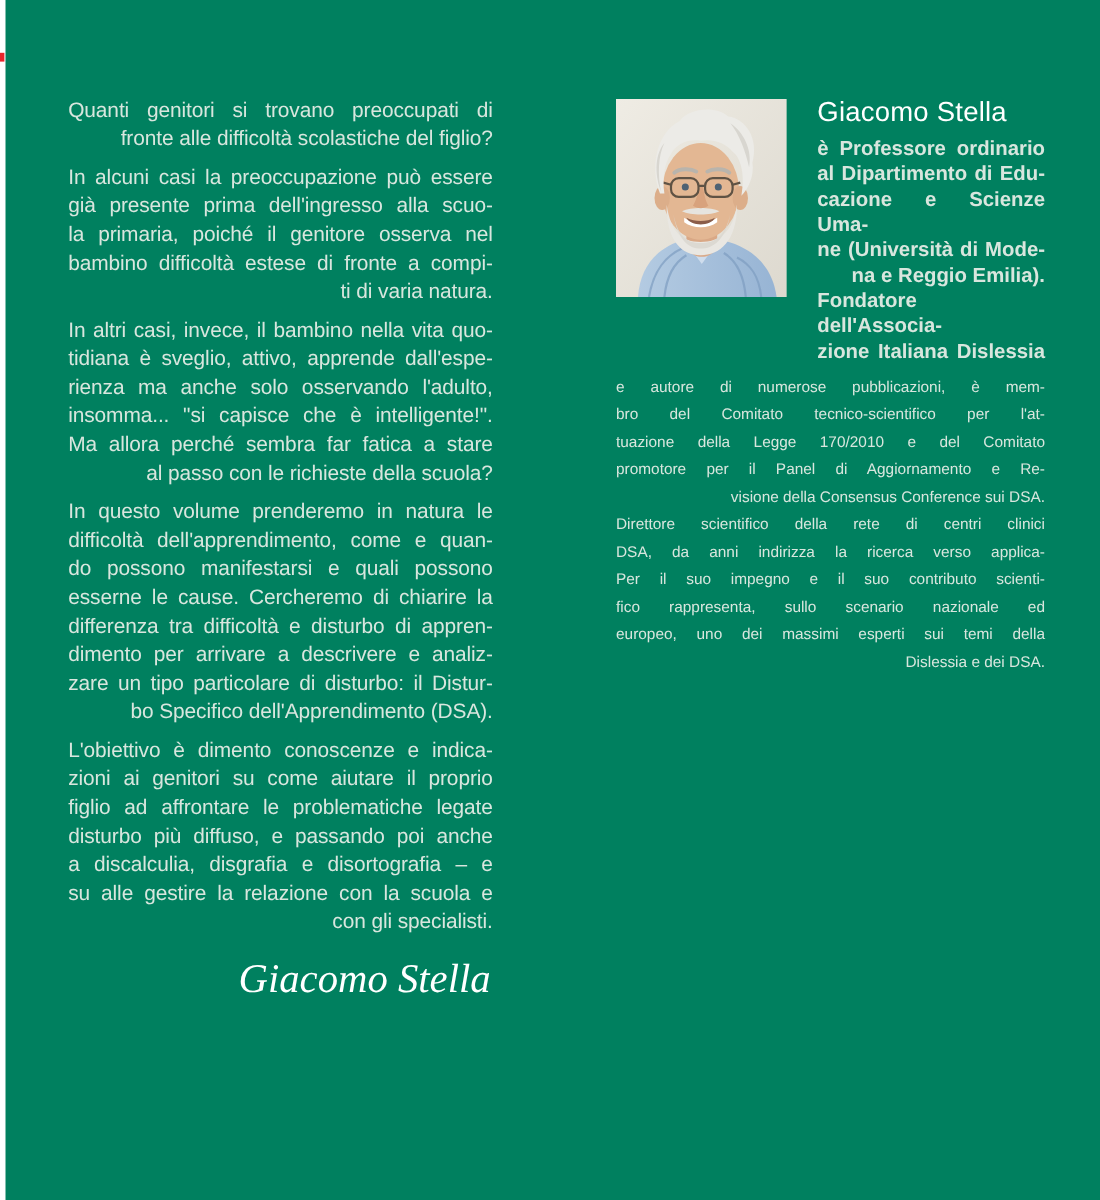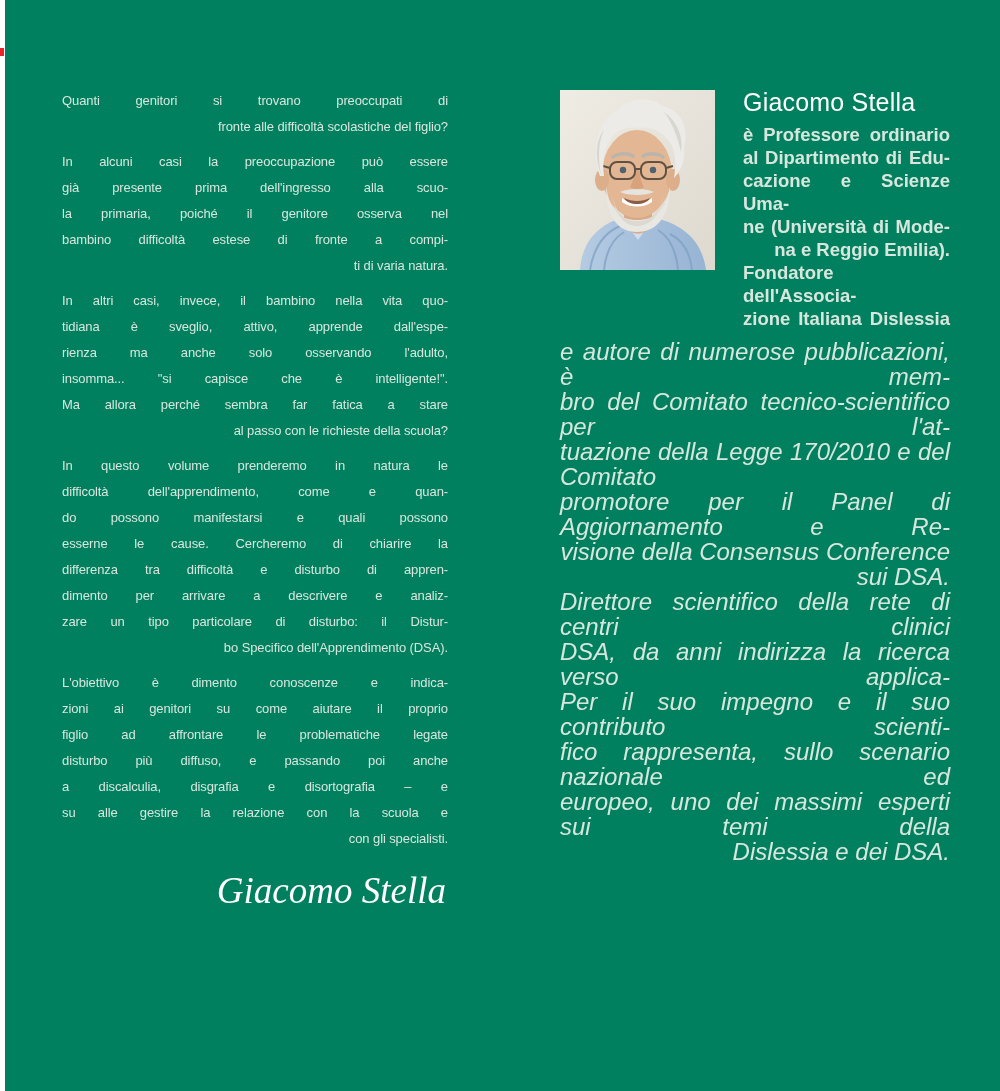--- a/index.html
+++ b/index.html
@@ -24,21 +24,21 @@
   }
   .reg-mark{
     position:absolute;left:0;top:48px;width:4px;height:8px;
     background:var(--registration-mark);
   }
   
   .left-col{
     position:absolute;left:62px;top:88px;width:386px;
     color:var(--body-text);
   }
-  .left-col .line{font-size:13px;line-height:26px;letter-spacing:-0.1px;}
+  .left-col .line{font-size:19px;line-height:26px;letter-spacing:-0.1px;}
   .para{margin-bottom:9px;}
   .para:last-child{margin-bottom:0;}
   .jl{text-align:justify;text-align-last:justify;}
   .ll{text-align:right;}
   .signature{
     margin-top:16px;
     padding-right:2px;
     text-align:right;
     font-family:cursive;
     font-style:italic;
@@ -60,21 +60,21 @@
   .bio-side{width:207px;}
   .author-name{
     font-size:25px;line-height:32px;
     color:var(--heading-text);
     margin-bottom:5px;
     letter-spacing:0.2px;
   }
   .bio-side .line{font-size:18.5px;line-height:23px;font-weight:bold;}
   .bio-side .para{margin-bottom:0;}
   .bio-body{margin-top:9px;}
-  .bio-body .line{font-size:24px;line-height:25px;font-style:italic;}
+  .bio-body .line{font-size:14px;line-height:25px;}
   .bio-body .para{margin-bottom:0;}
 </style>
 </head>
 <body>
 
 <div class="page">
 
   <div class="spine-strip">
     <div class="reg-mark"></div>
   </div>

